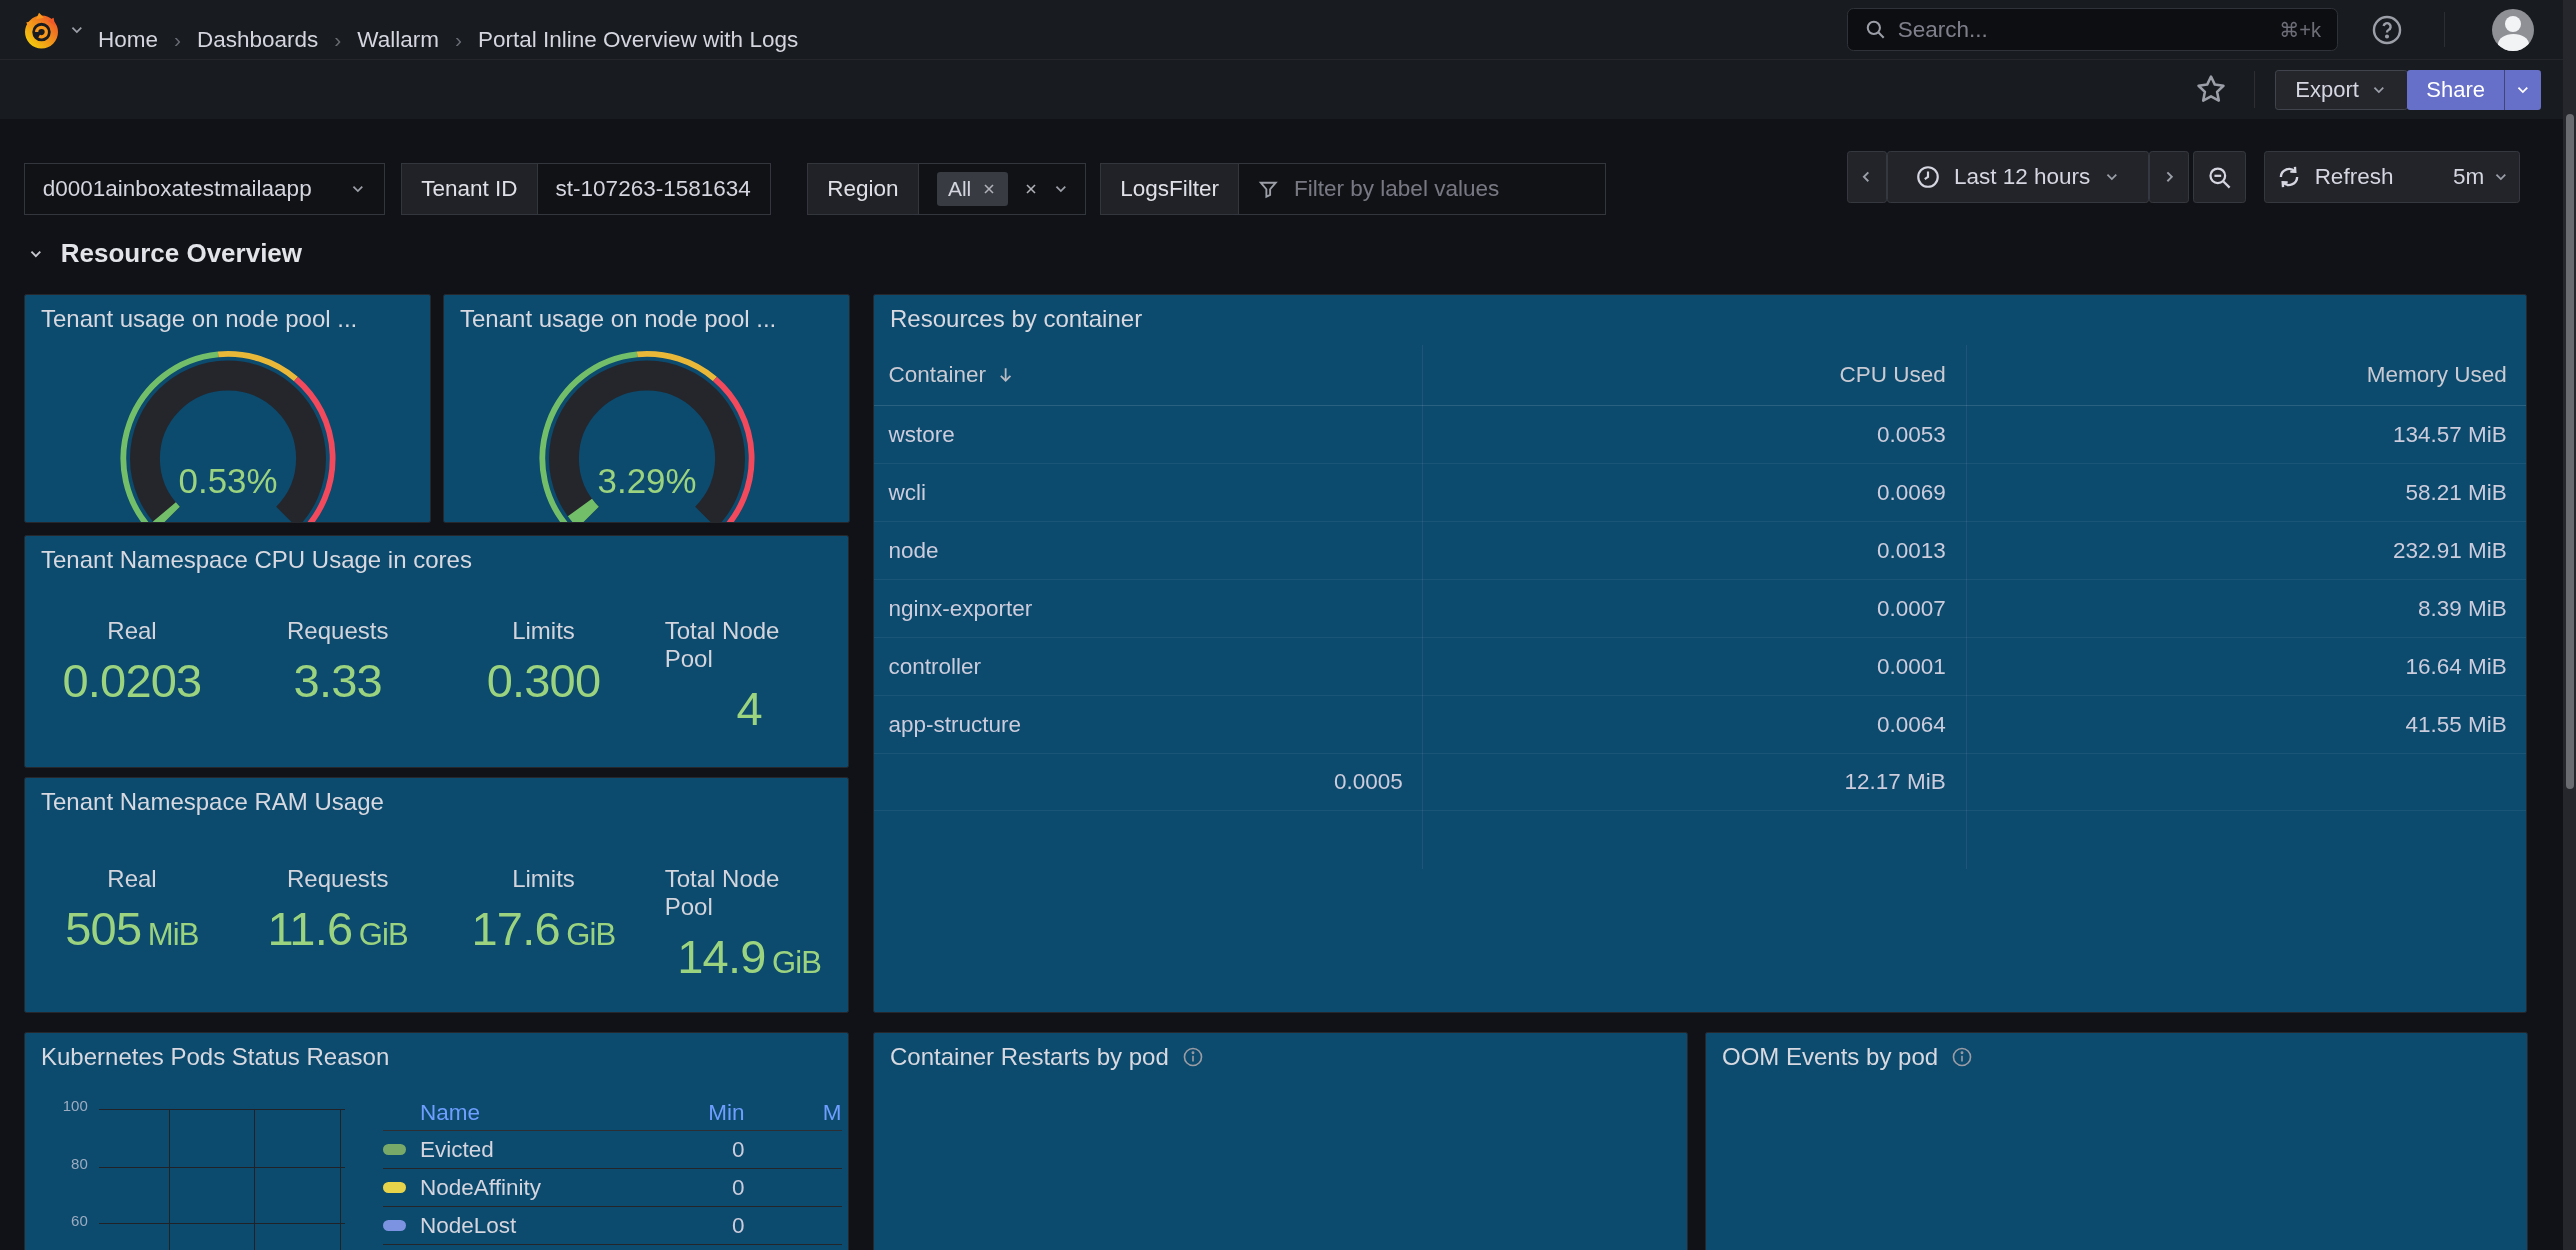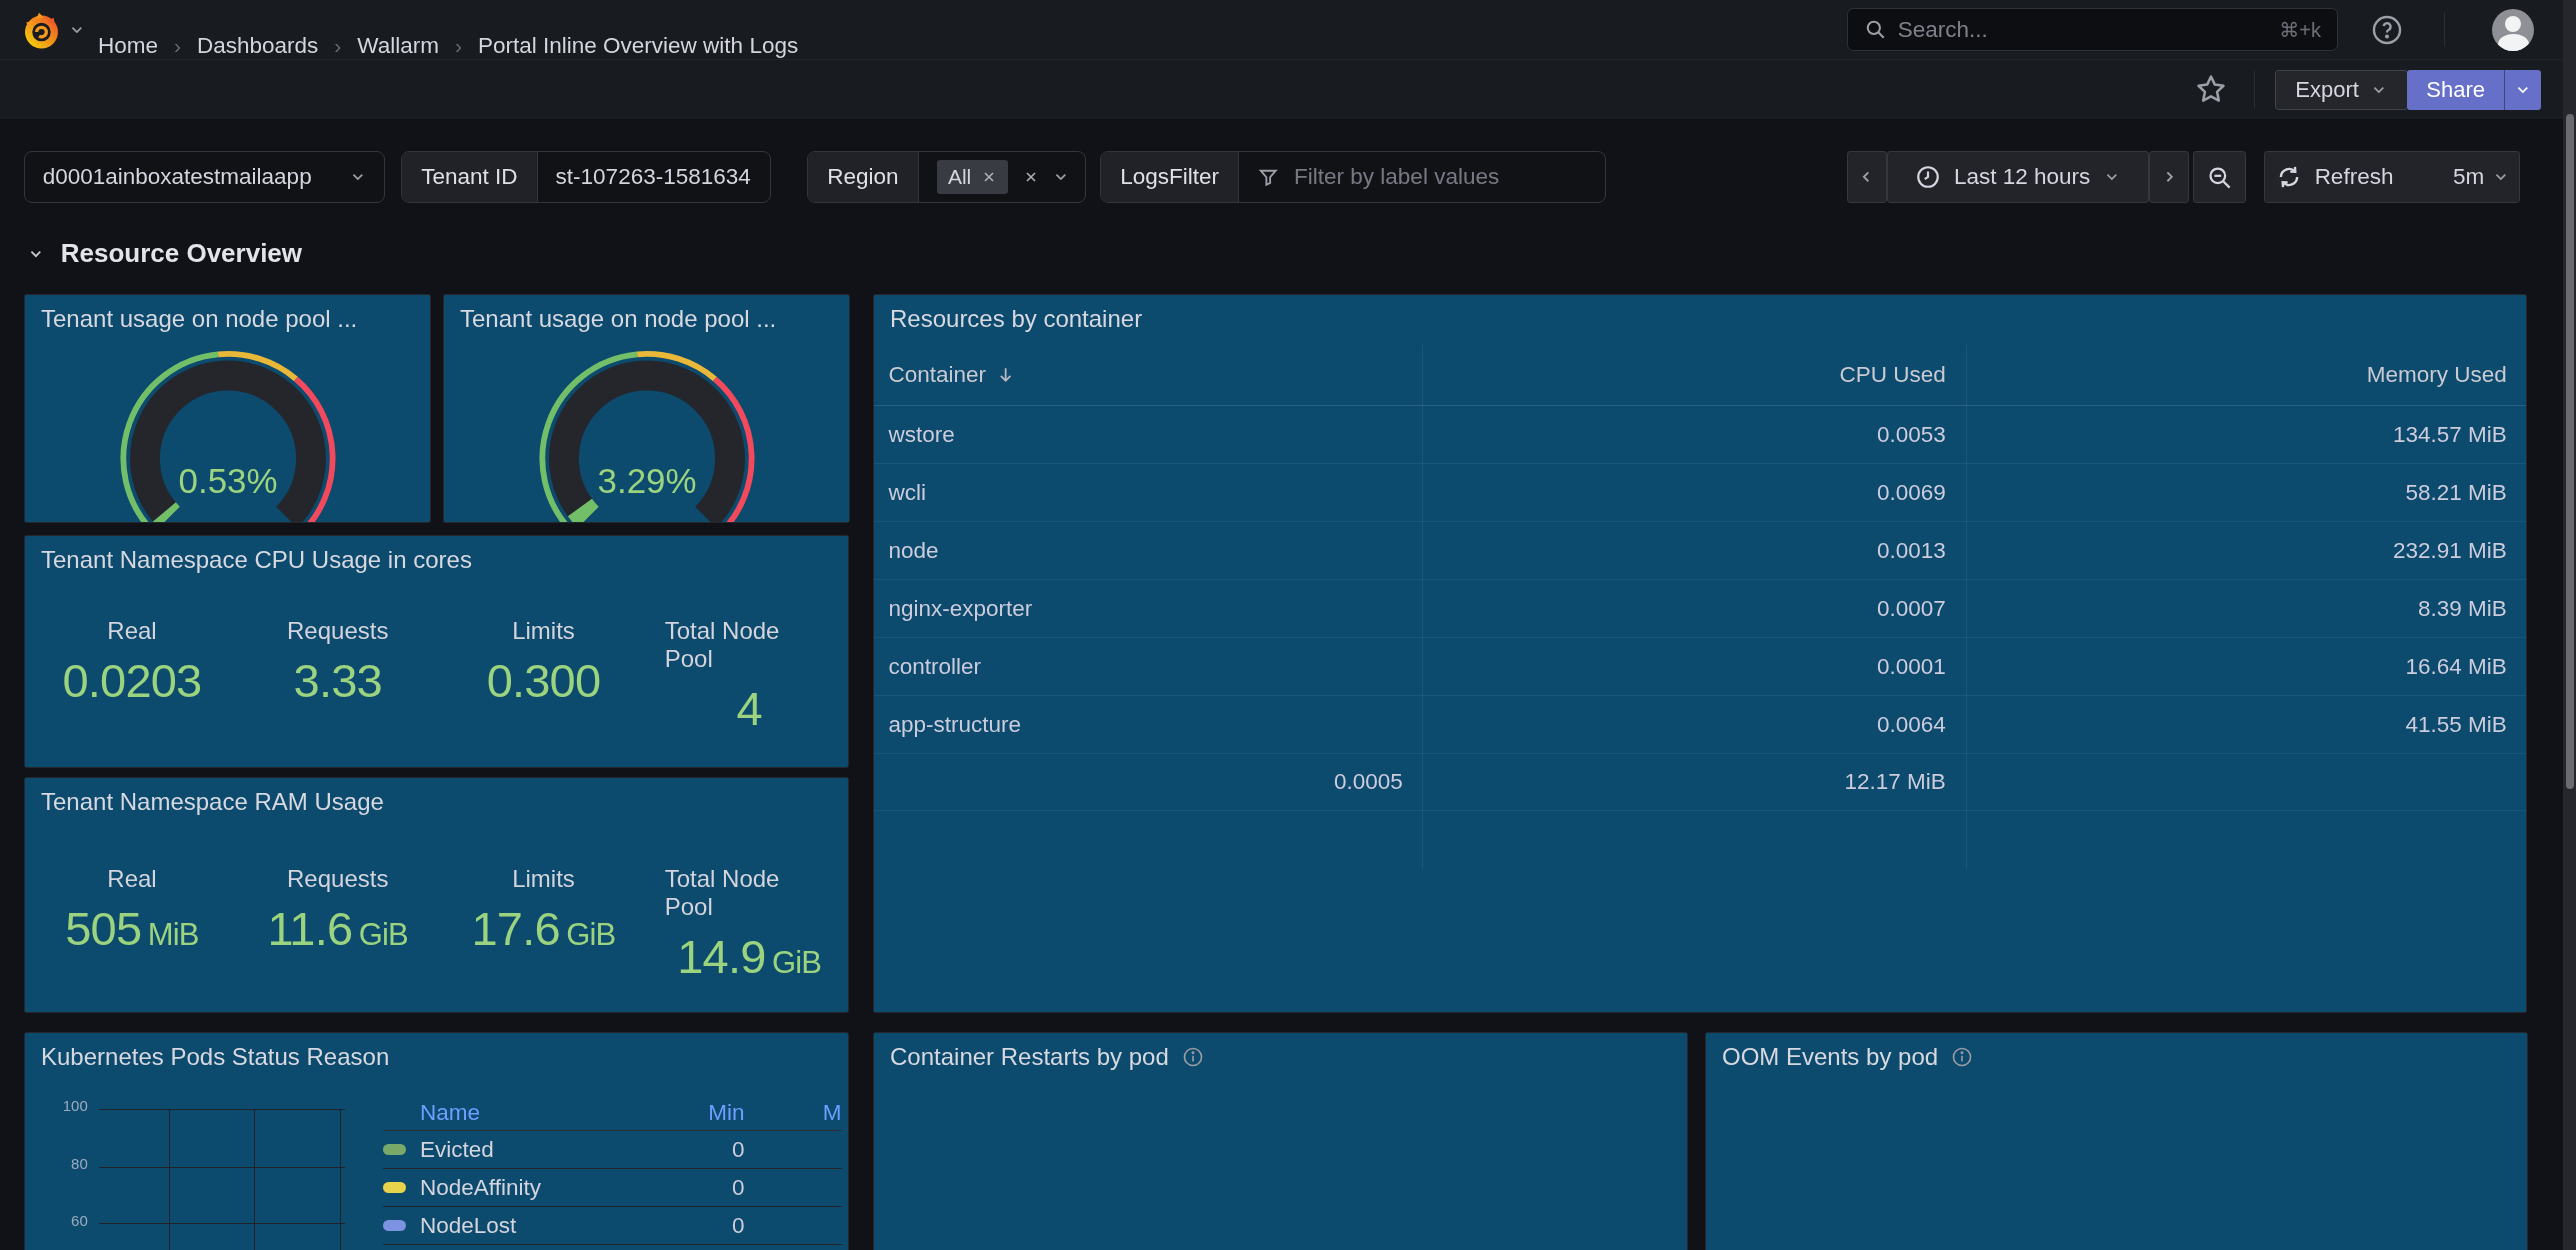--- a/index.html
+++ b/index.html
@@ -6,21 +6,21 @@
   html,body { background:#0c0d10; }
   .page{
     position:relative; width:2576px; height:1251px; overflow:hidden;
     background:#111217; color:#ccccdc;
     font-family:"Liberation Sans","DejaVu Sans",sans-serif; font-size:22.5px;
   }
   
   .topnav{ position:absolute; left:0; top:0; width:2576px; height:60px;
     background:#181b1f; border-bottom:0.8px solid #24262c; }
   .logo-wrap{ position:absolute; left:22.5px; top:10.5px; display:flex; align-items:center; gap:8px; }
-  .crumbs{ position:absolute; left:98px; top:16px; height:60px; display:flex; align-items:center; gap:16px; }
+  .crumbs{ position:absolute; left:98px; top:10px; height:60px; display:flex; align-items:center; gap:16px; }
   .crumb{ color:#d4d5de; cursor:pointer; white-space:nowrap; }
   .crumb.current{ color:#d4d5de; }
   .crumb-sep{ color:rgba(204,204,220,.45); font-size:21px; }
   .searchbox{ position:absolute; left:1847px; top:8px; width:491px; height:43px;
     background:#0d0e12; border:0.8px solid #2f3238; border-radius:6.4px;
     display:flex; align-items:center; padding:0 16px; gap:11.3px; }
   .searchbox .ph{ color:rgba(204,204,220,.6); flex:1; }
   .searchbox .kbd{ color:rgba(204,204,220,.5); font-size:20px; }
   .helpbtn{ position:absolute; left:2370px; top:13px; width:34px; height:34px; color:#9d9fa8; }
   .nav-vdiv{ position:absolute; left:2444px; top:12px; width:0.8px; height:35px; background:#2c2e34; }
@@ -35,22 +35,22 @@
   .btn-export{ position:absolute; left:2275px; top:9.7px; height:40px; padding:0 19.3px;
     background:#24262c; border:0.8px solid #41444c; border-radius:3.2px; color:#d5d6e0;
     display:flex; align-items:center; gap:11.3px; cursor:pointer; font-size:22px; }
   .share-group{ position:absolute; left:2407px; top:9.7px; height:40px; display:flex; }
   .btn-share{ height:40px; padding:0 19.3px; background:#6770c9; color:#fff; font-weight:500;
     border:none; border-radius:3.2px 0 0 3.2px; font-size:22px; display:flex; align-items:center; cursor:pointer; }
   .btn-share-caret{ width:37px; height:40px; background:#6770c9; border-left:1.6px solid rgba(17,18,23,.45);
     border-radius:0 3.2px 3.2px 0; display:flex; align-items:center; justify-content:center; color:#fff; cursor:pointer; }
   
   .filter-row{ position:absolute; left:0; top:151px; width:2576px; height:52px; }
-  .pill{ position:absolute; top:0; height:52px; display:flex; align-items:stretch;
-    border:0.8px solid #33363c; border-radius:8px; overflow:hidden; background:#101216; }
+  .pill{ position:absolute; top:12px; height:52px; display:flex; align-items:stretch;
+    border:0.8px solid #33363c; border-radius:0; overflow:hidden; background:#101216; }
   .pill .lab{ background:#202227; color:#e0e1e8; font-weight:500; display:flex; align-items:center;
     padding:0 19.3px; border-right:0.8px solid #33363c; white-space:nowrap; }
   .pill .val{ display:flex; align-items:center; gap:14.5px; padding:0 17.7px; color:#d4d5de; white-space:nowrap; }
   .chip{ background:#383b42; border-radius:3.2px; padding:4.8px 11.3px; display:flex; gap:9.7px; align-items:center; font-size:21px; }
   .icon-x{ width:16px; height:16px; color:#b0b1b9; }
   .chev{ width:17.7px; height:17.7px; color:#9d9fa8; }
   .tbtn{ position:absolute; top:0; height:52px; background:#22242a; border:0.8px solid #36383f;
     border-radius:3.2px; display:flex; align-items:center; justify-content:center; gap:13px;
     color:#d5d6e0; cursor:pointer; padding:0 16px; }
   .tbtn .seg-div{ width:0.8px; align-self:stretch; background:#36383f; }

